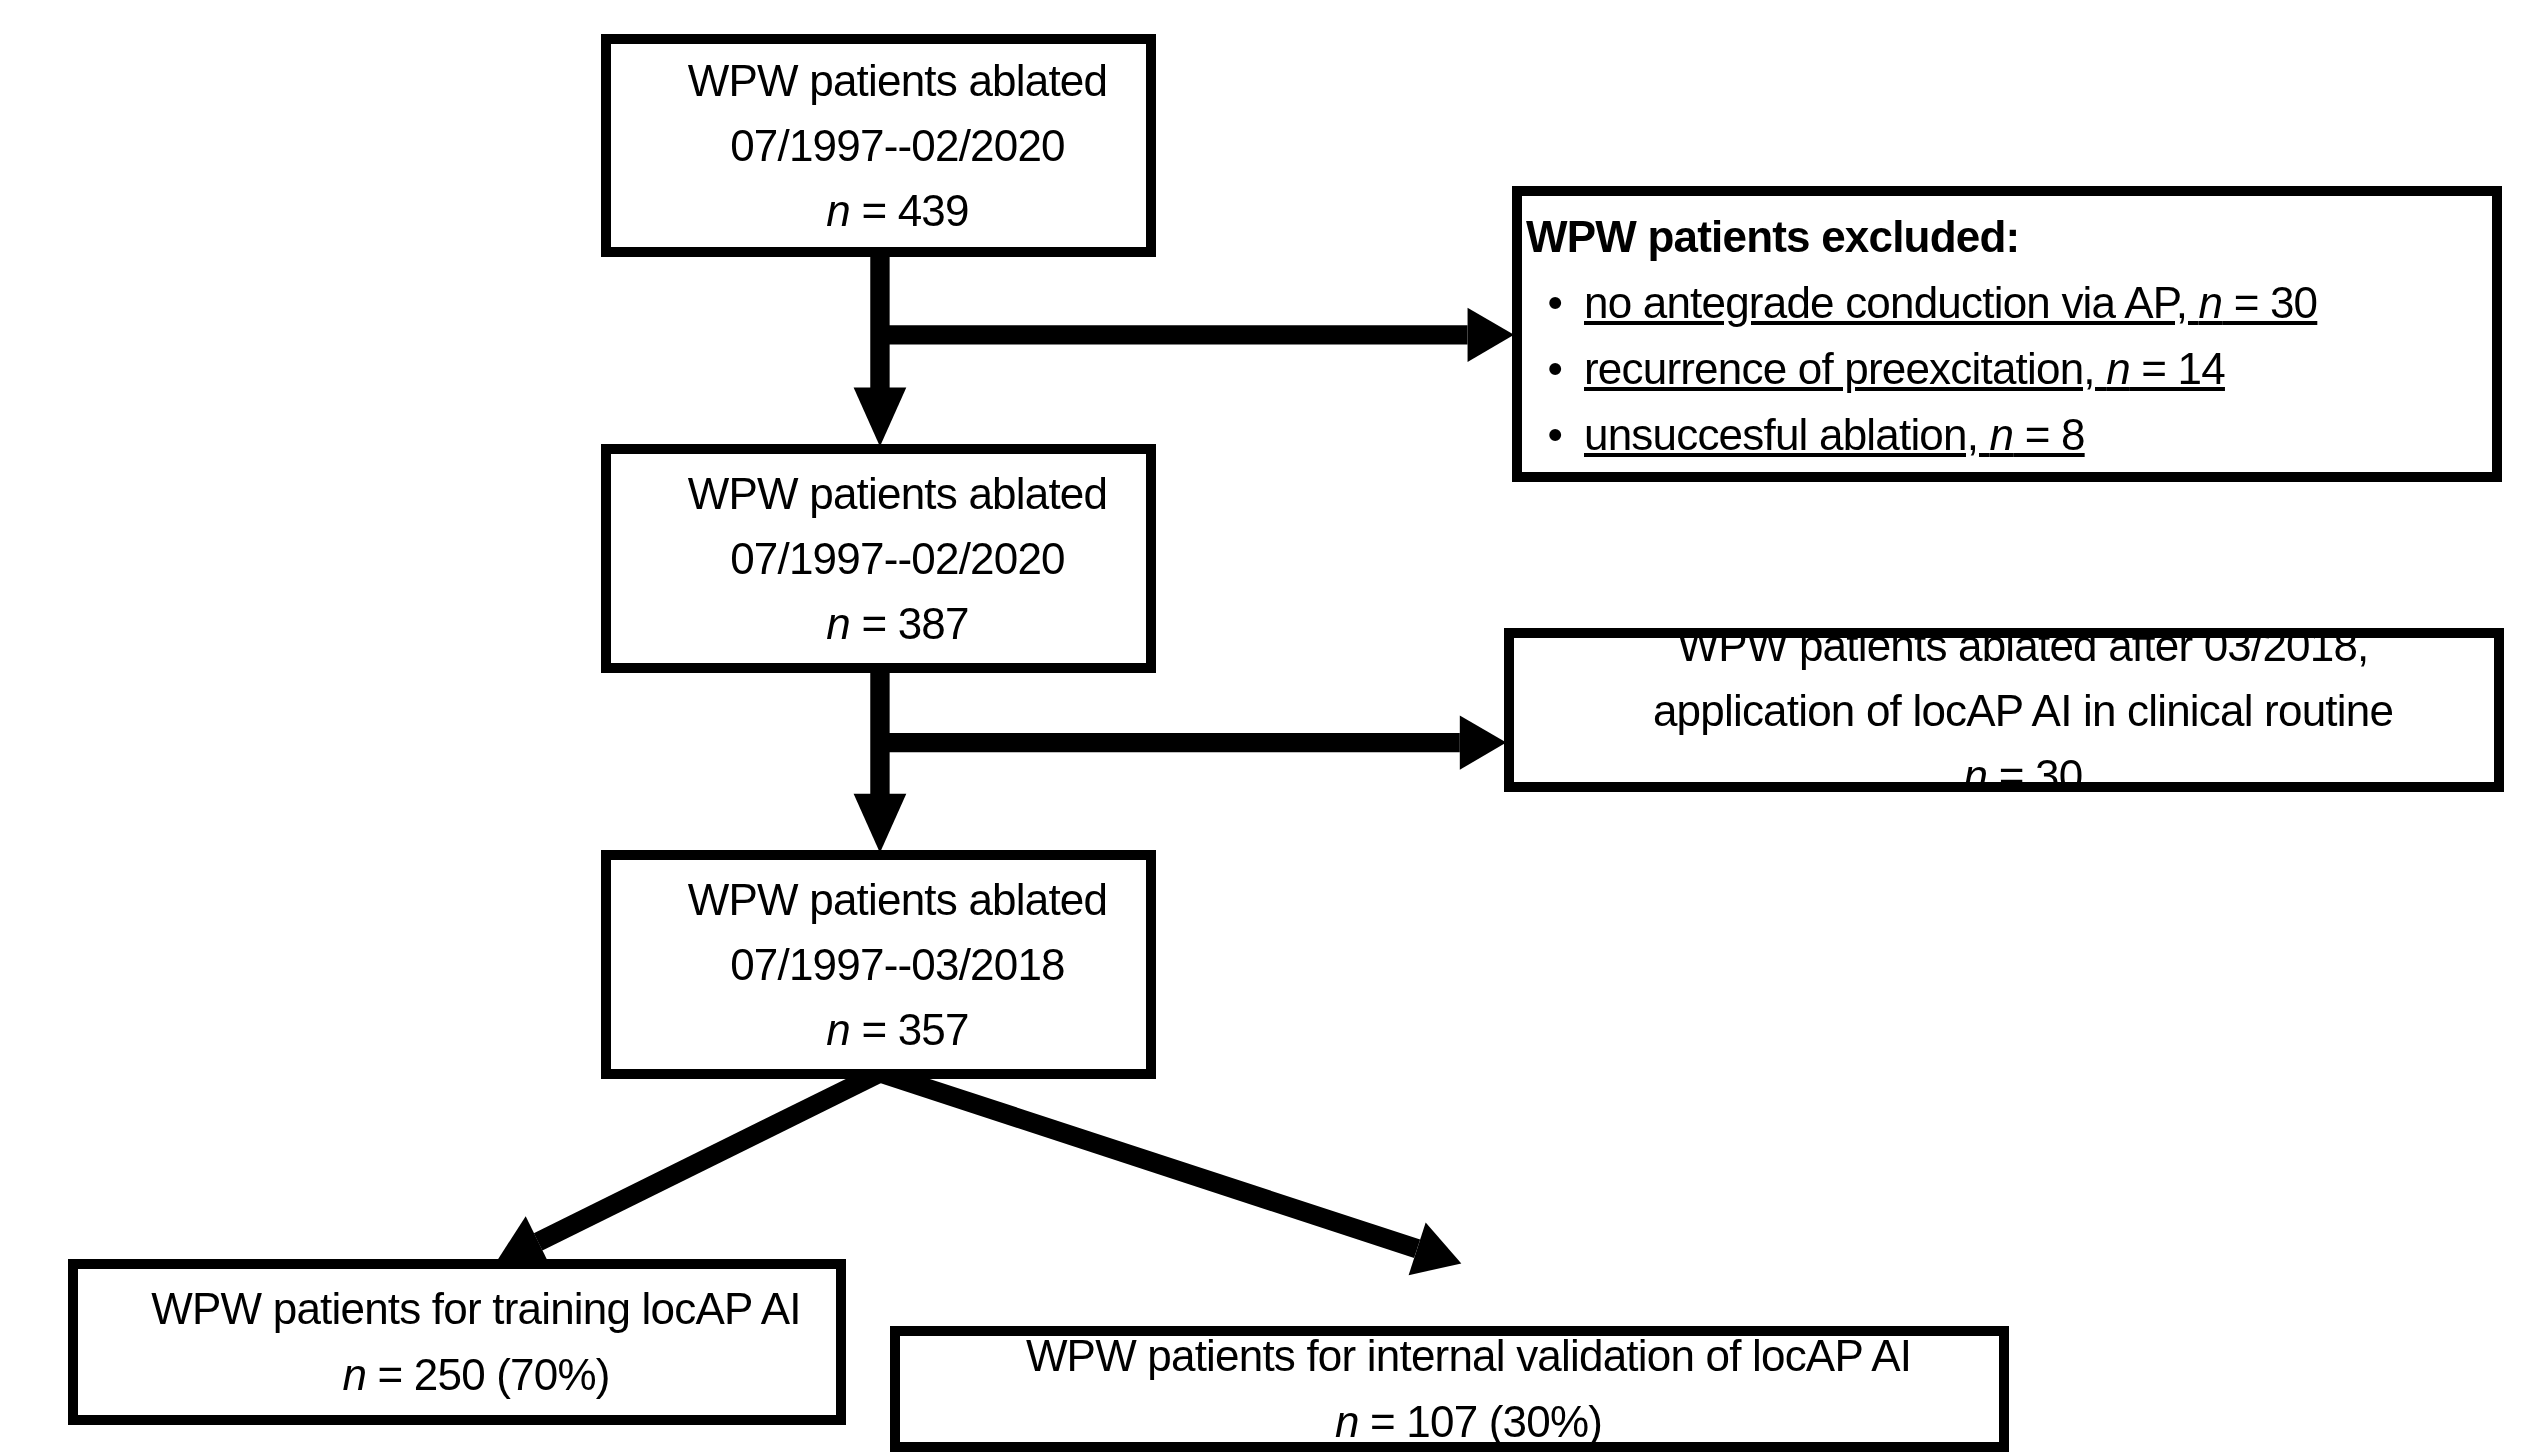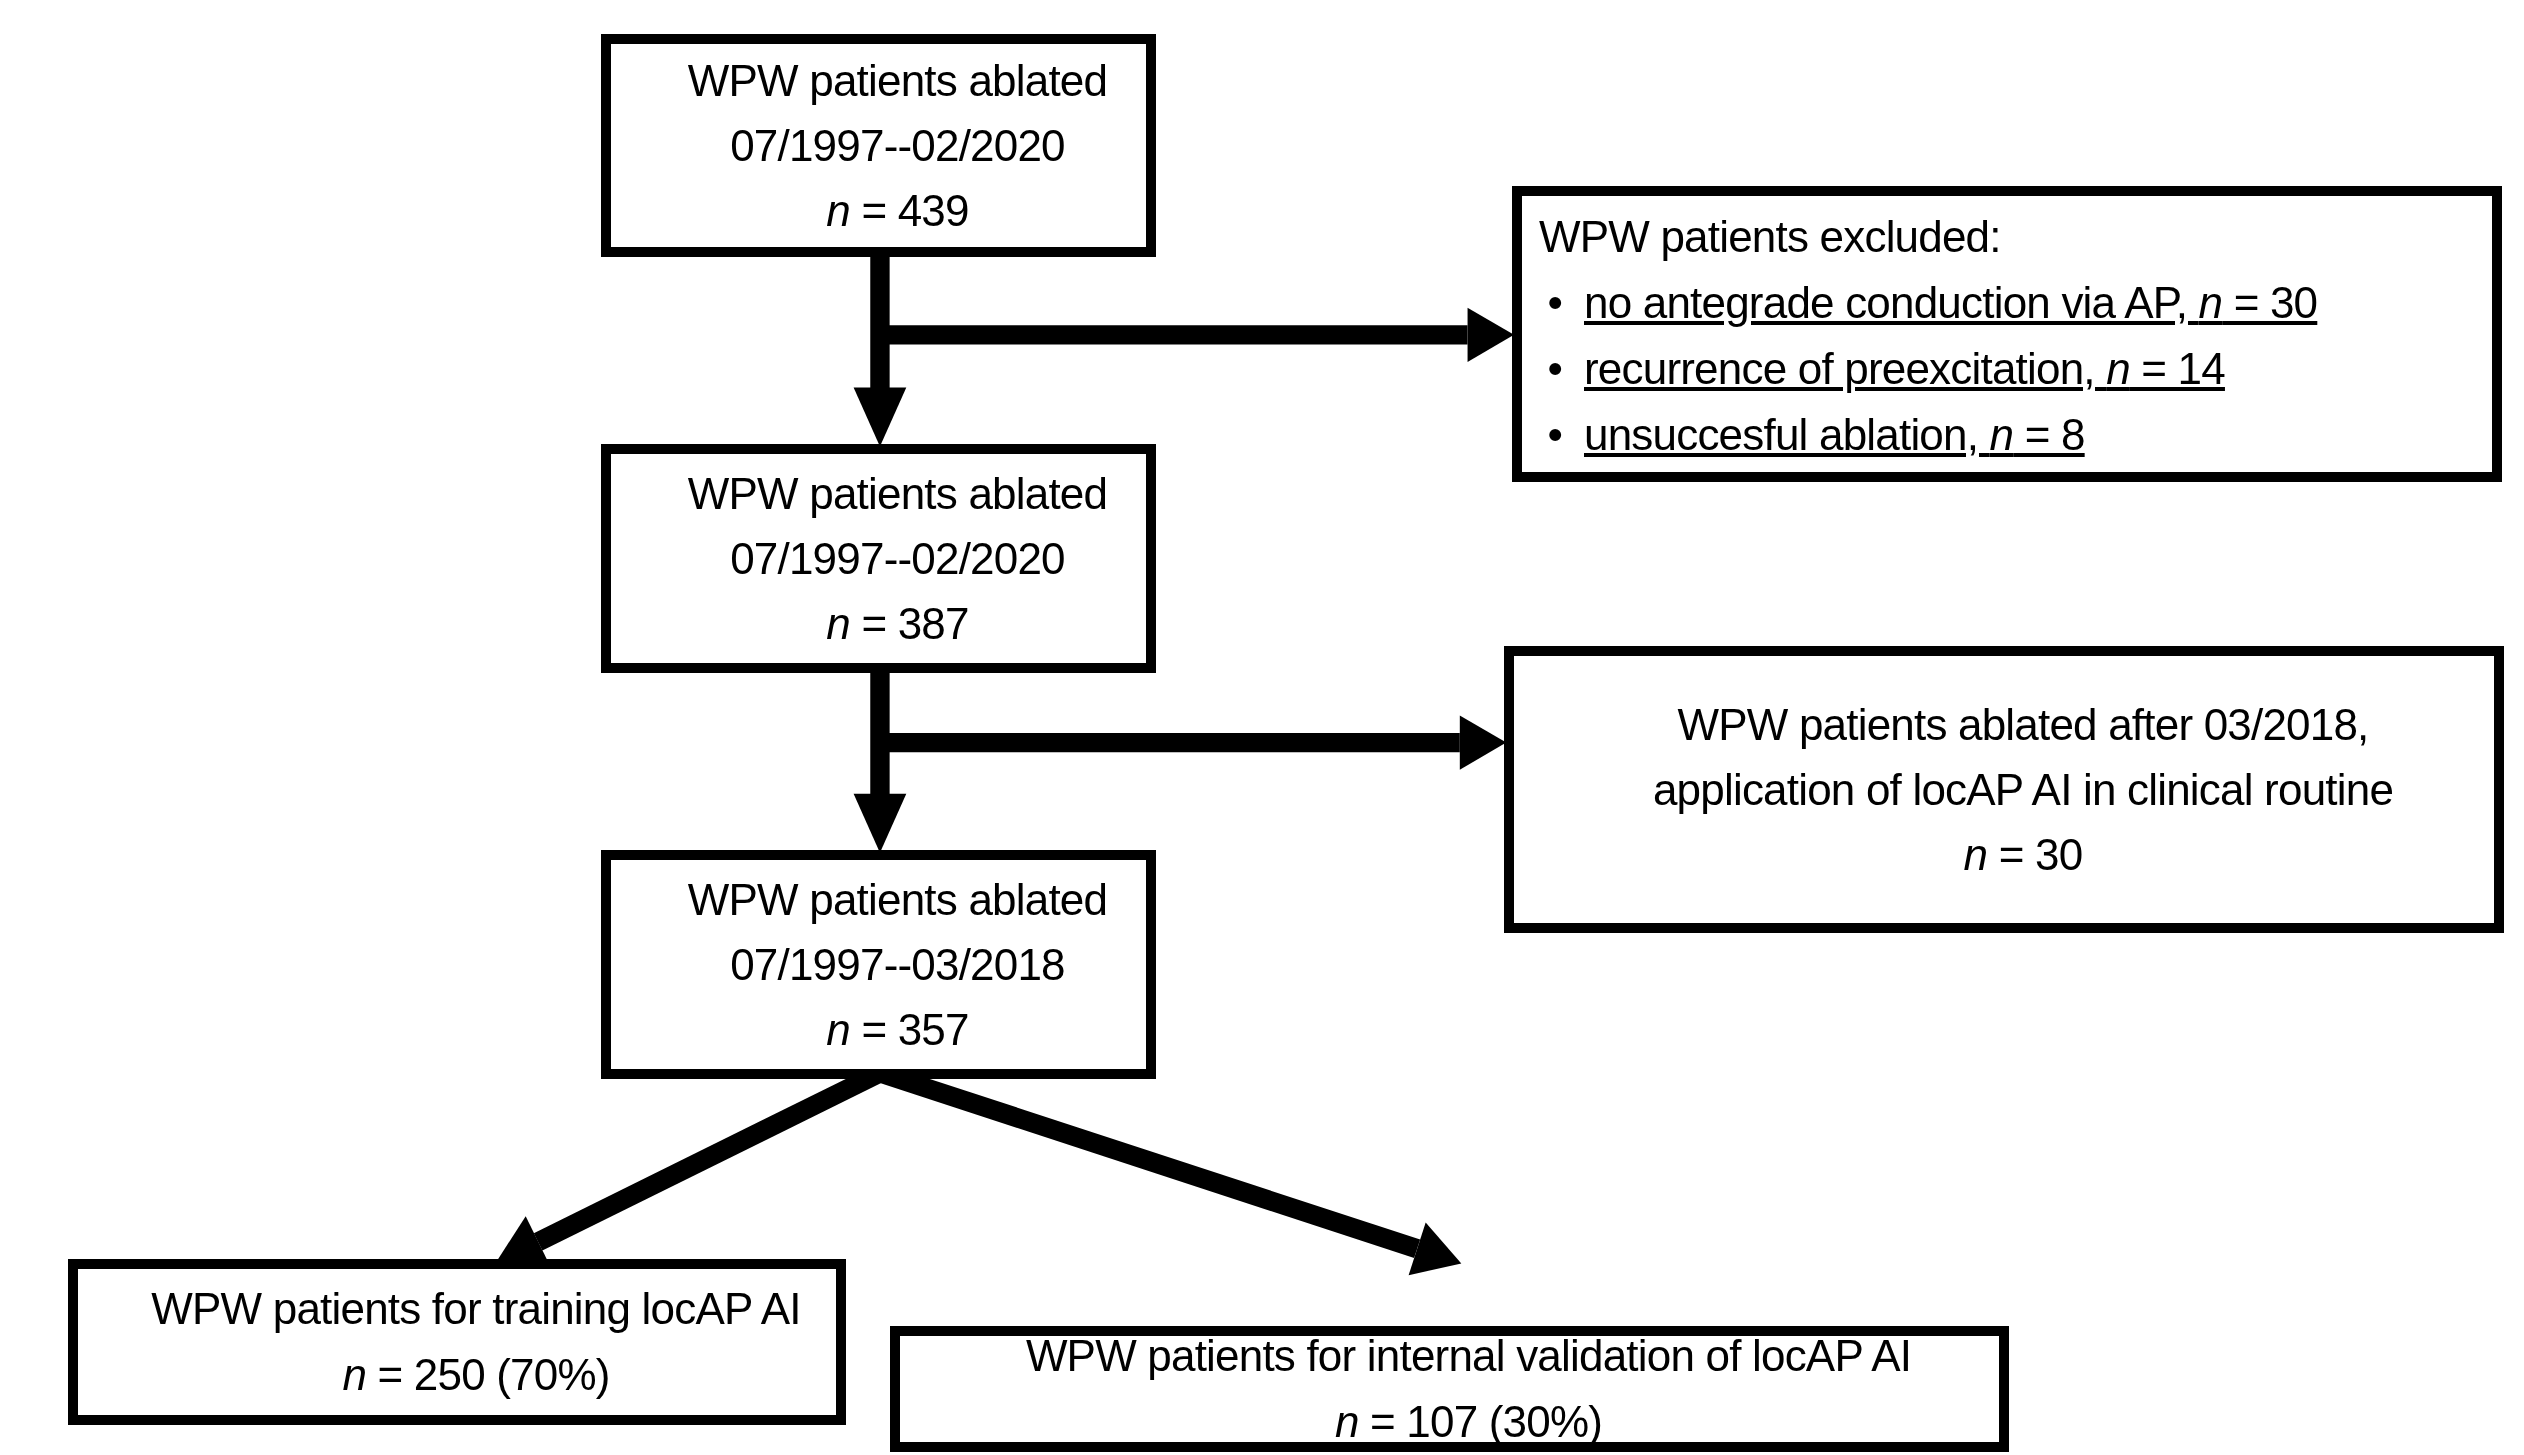--- a/index.html
+++ b/index.html
@@ -41,21 +41,22 @@
   }
   .n-sym {
     font-style: italic;
   }
   
   .listbox {
     padding-top: 7.8px;
     line-height: 66px;
   }
   .listbox .title-row {
-    padding-left: 17px;
+    padding-left: 4px;
+    font-weight: bold;
   }
   .xrow {
     display: flex;
     align-items: baseline;
   }
   .xdot {
     width: 62px;
     padding-left: 25.6px;
     box-sizing: border-box;
     flex: 0 0 auto;
@@ -126,21 +127,21 @@
       <span class="btext"><span>unsuccesful ablation, </span><span class="n-sym">n</span><span> = 8</span></span>
     </div>
   </div>
 
   <div class="box center" style="left:601px; top:444px; width:555px; height:229px;">
     <div>WPW patients ablated</div>
     <div>07/1997--02/2020</div>
     <div><span class="n-sym">n</span><span> = 387</span></div>
   </div>
 
-  <div class="box center" style="left:1504px; top:646px; width:1000px; height:287px;">
+  <div class="box center" style="left:1504px; top:628px; width:1000px; height:164px;">
     <div>WPW patients ablated after 03/2018,</div>
     <div>application of locAP AI in clinical routine</div>
     <div><span class="n-sym">n</span><span> = 30</span></div>
   </div>
 
   <div class="box center" style="left:601px; top:850px; width:555px; height:229px;">
     <div>WPW patients ablated</div>
     <div>07/1997--03/2018</div>
     <div><span class="n-sym">n</span><span> = 357</span></div>
   </div>

